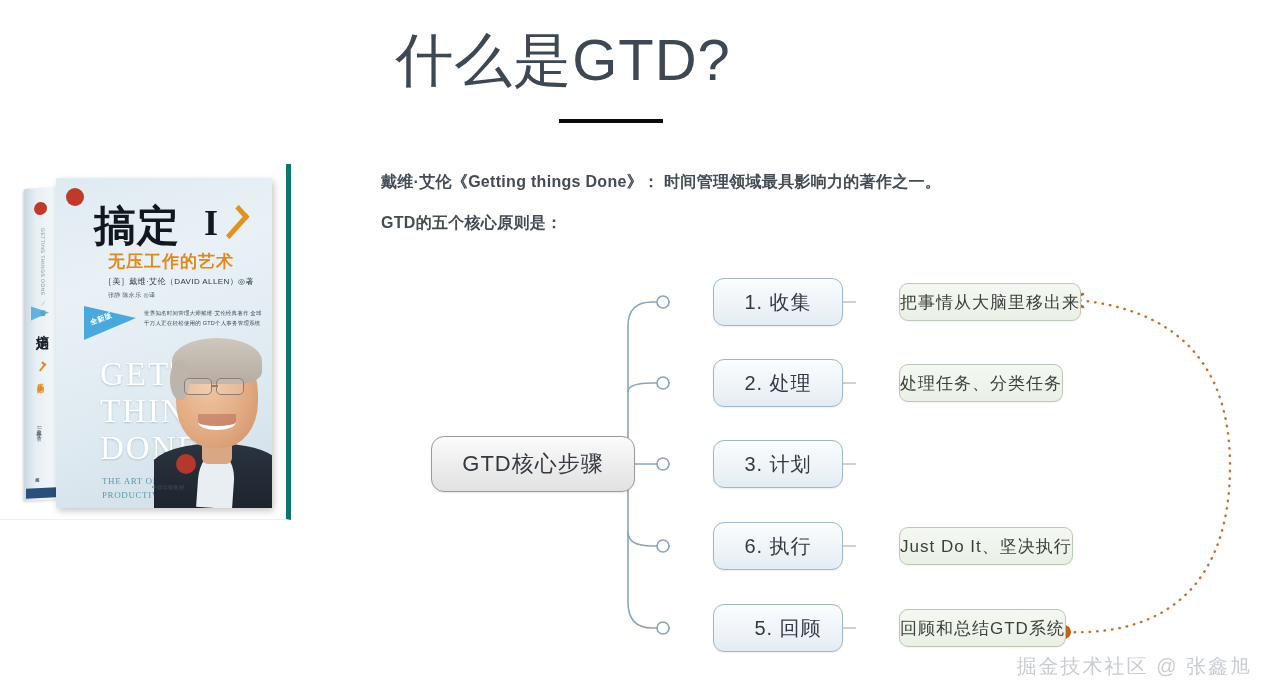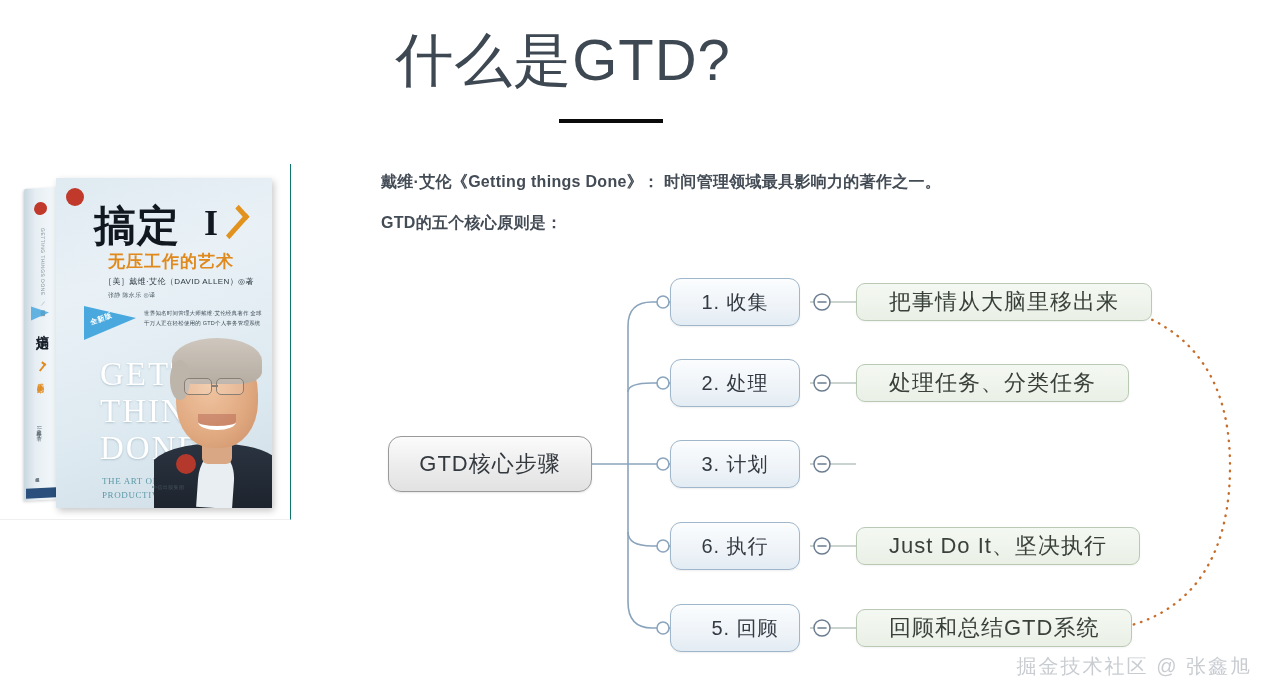--- a/index.html
+++ b/index.html
@@ -26,21 +26,21 @@
   .body-copy{ position:absolute; left:381px; top:172px; width:860px; }
   .body-line{
     font-size:16px; font-weight:700; color:#434b55; letter-spacing:.3px;
     line-height:1.2; white-space:nowrap;
   }
   .body-line.l2{ margin-top:22px; }
 
   
   .book-frame{
     position:absolute; left:0px; top:164px; width:291px; height:356px;
-    background:#ffffff; border-right:1px solid #0f766e;
+    background:#ffffff; border-right:5px solid #0f766e;
     border-bottom:1px solid #efefef; overflow:hidden;
   }
   .book{
     position:absolute; left:24px; top:14px; width:248px; height:330px;
   }
   .book-spine{
     position:absolute; left:0; top:10px; width:34px; height:312px;
     background:linear-gradient(90deg,#c9d7e0 0%,#e8eff4 35%,#f3f8fa 100%);
     transform:skewY(-3.2deg); border-radius:2px 0 0 2px;
     box-shadow:-1px 1px 3px rgba(0,0,0,.18);
@@ -198,41 +198,41 @@
     position:absolute; left:96px; top:306px; font-size:5px; color:#45535d;
     letter-spacing:.4px;
   }
 
   
   .mindmap{ position:absolute; left:370px; top:250px; width:890px; height:420px; }
   .mm-svg{ position:absolute; left:0; top:0; width:890px; height:420px; }
 
   .node{
     position:absolute; display:flex; align-items:center; justify-content:center;
-    white-space:nowrap; letter-spacing:1px;
+    white-space:nowrap; letter-spacing:1px;margin-left:43px;
   }
   .node-root{
     left:18px; top:186px; width:204px; height:56px;
     border:1.4px solid #9a9a9a; border-radius:13px;
     background:linear-gradient(180deg,#fbfbfb 0%,#ececec 55%,#e2e2e2 100%);
     font-size:22px; color:#33393f;
     box-shadow:0 1px 2px rgba(0,0,0,.10);
   }
   .node-step{
     width:130px; height:48px;
     border:1.3px solid #9fb6cb; border-radius:11px;
     background:linear-gradient(180deg,#fbfdfe 0%,#eef3f8 60%,#e3ecf3 100%);
     font-size:20px; color:#333a42;
     box-shadow:0 1px 2px rgba(0,0,0,.07);
   }
   .node-detail{
-    height:38px; padding:0 32px;
+    height:38px; padding:0 0;
     border:1.2px solid #b9c9b4; border-radius:9px;
     background:linear-gradient(180deg,#f4f8f2 0%,#eaf0e6 100%);
-    font-size:22px; color:#39413a;
+    font-size:17px; color:#39413a;
     box-shadow:0 1px 2px rgba(0,0,0,.05);
   }
 
   .watermark{
     position:absolute; right:14px; bottom:8px;
     font-size:20px; color:#c9cdd1; letter-spacing:2px; white-space:nowrap;
   }
 </style>
 </head>
 <body>

